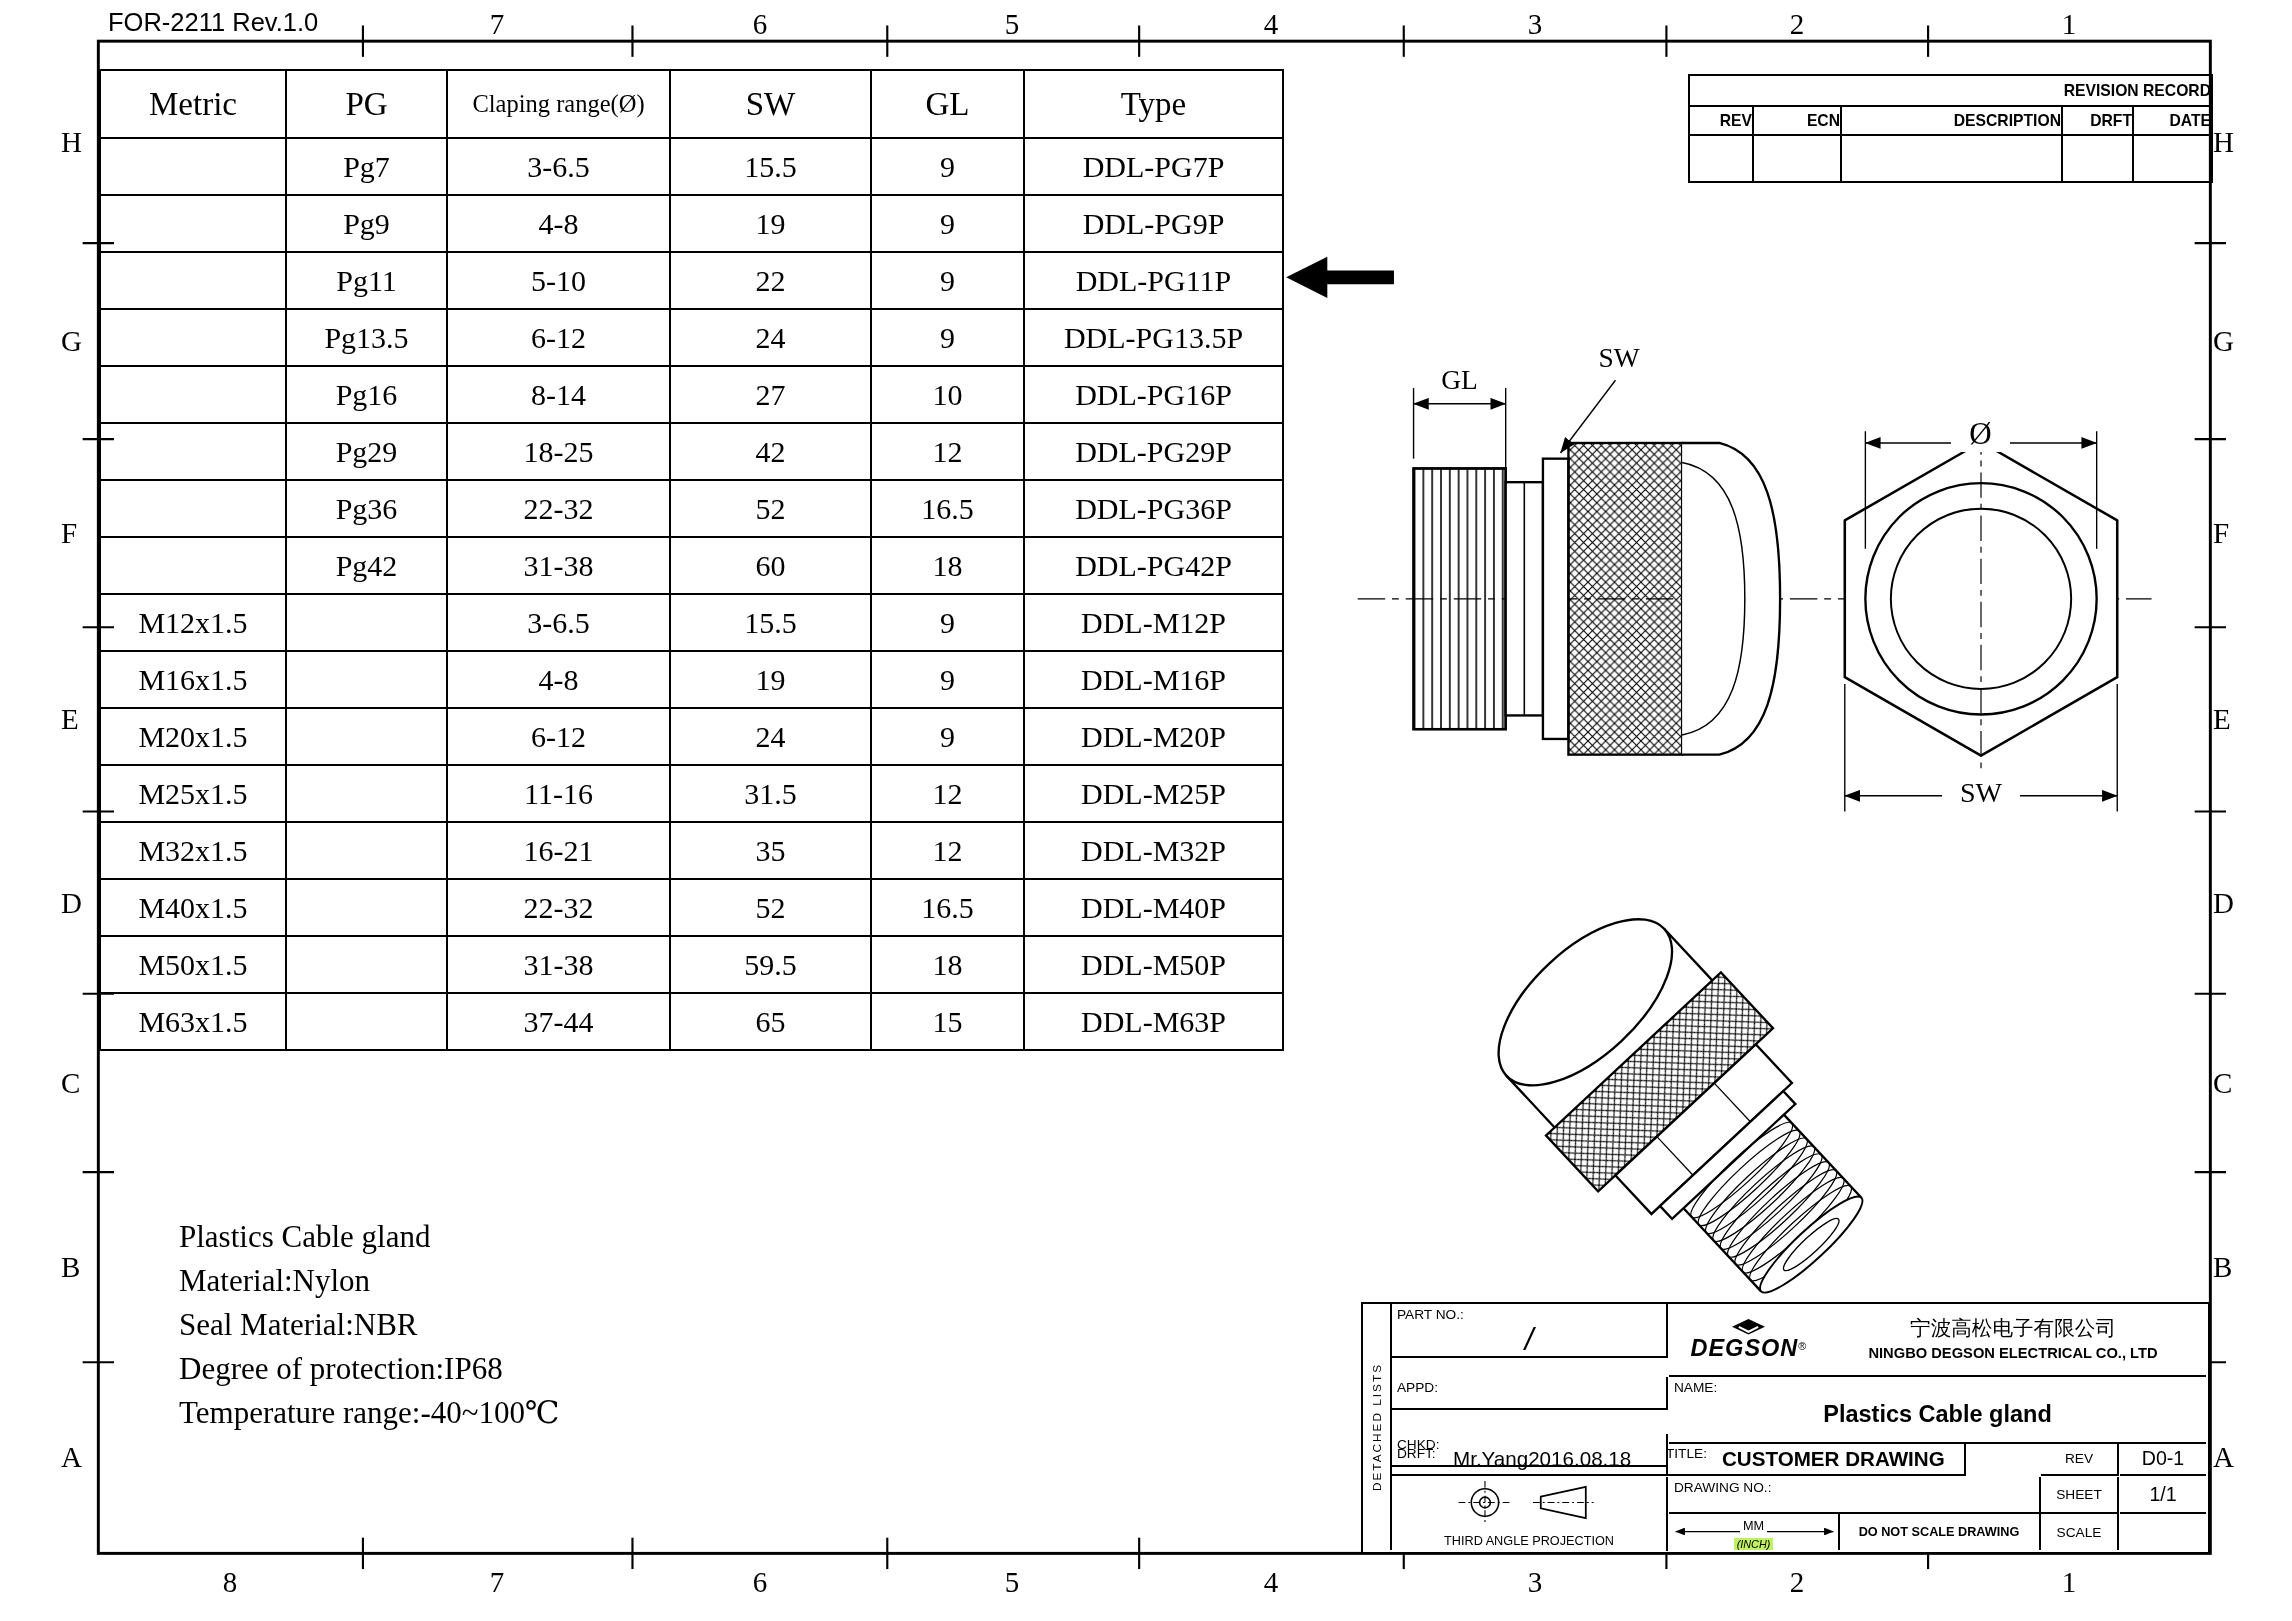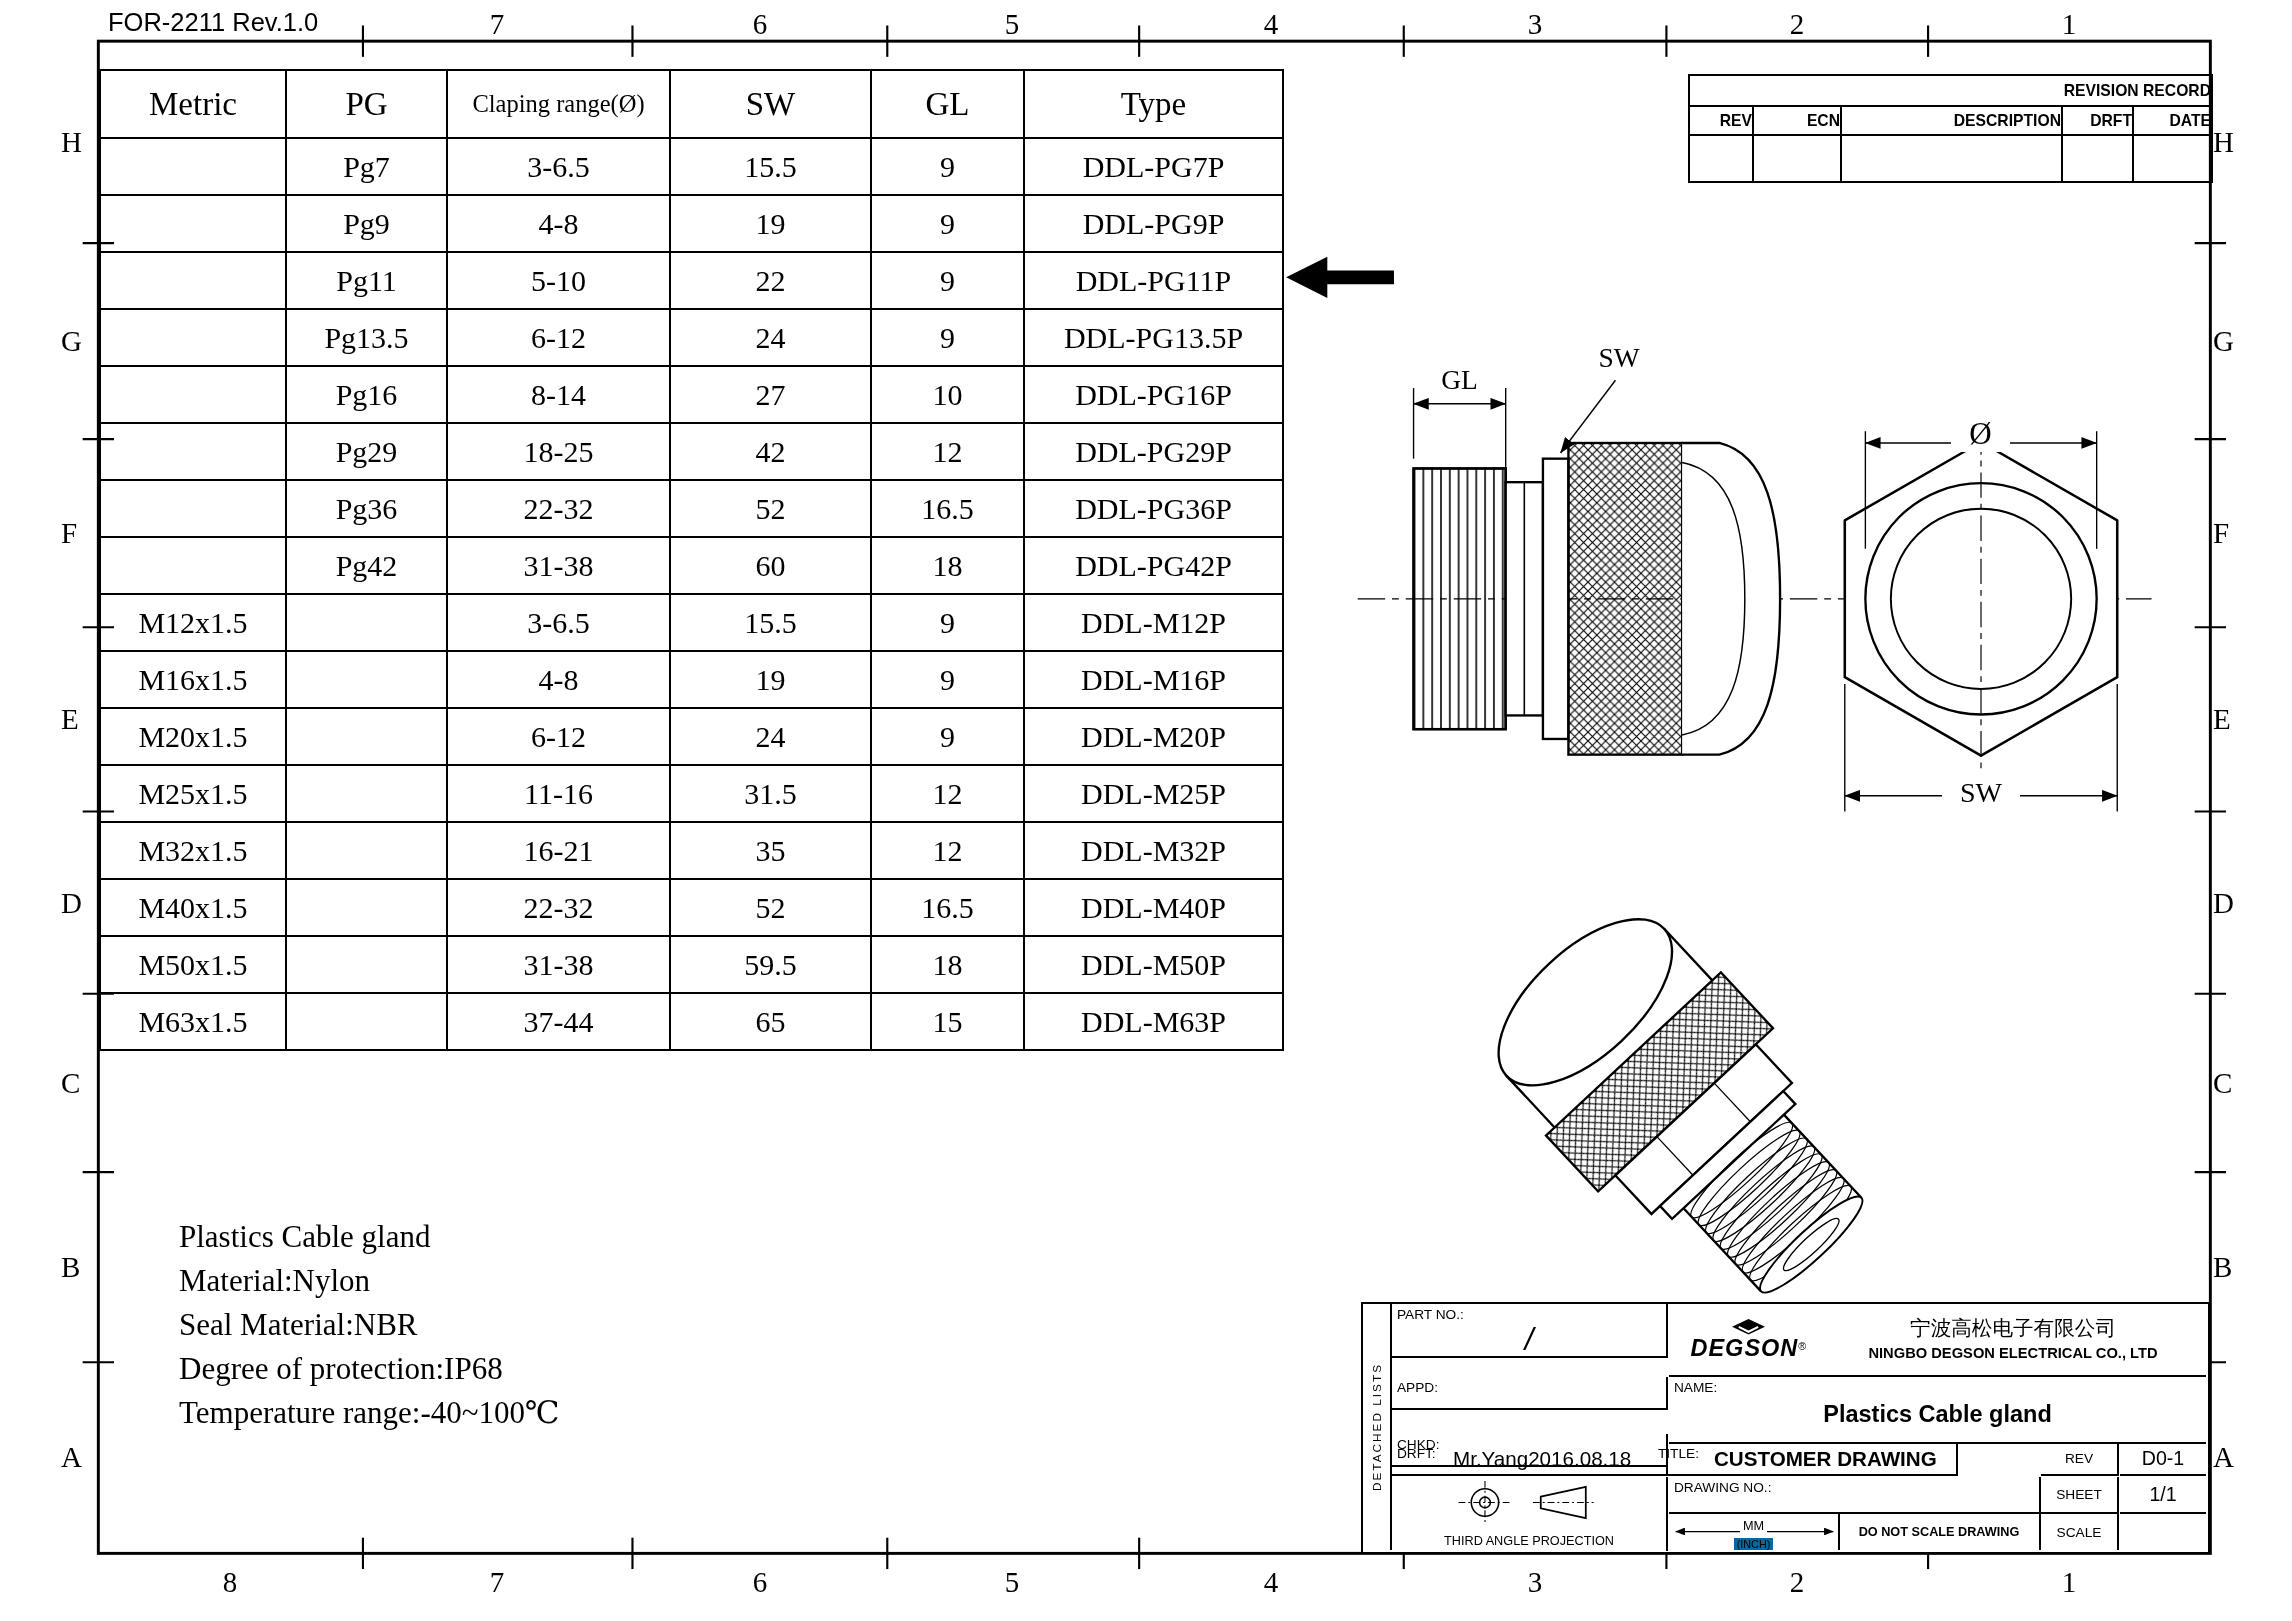--- a/index.html
+++ b/index.html
@@ -60,21 +60,21 @@
   #logo-reg{font-size:10.8px;vertical-align:super;}
   #co-cn{position:absolute;left:157px;top:9.8px;width:374px;text-align:center;font-size:20.6px;}
   #co-en{position:absolute;left:157px;top:41px;width:374px;text-align:center;font-size:14.7px;font-weight:bold;}
   .nameval{position:absolute;left:0;top:23.5px;width:100%;text-align:center;font-size:23.5px;font-weight:bold;}
   .titleval{position:absolute;left:61px;top:3.9px;font-size:20.6px;font-weight:bold;}
   .cellmid{font-size:13.7px;}
   .cellval{font-size:19.6px;}
   .dns{font-size:12.7px;font-weight:bold;text-align:center;}
   #units-txt{position:absolute;left:0;top:2px;width:100%;text-align:center;line-height:1.1;z-index:2;}
   #units-txt .u1{font-size:12.7px;background:#fff;padding:0 2.9px;}
-  #units-txt .u2{font-size:10.8px;background:#0369a1;padding:0 2.9px;}
+  #units-txt .u2{font-size:10.8px;background:#bef264;padding:0 2.9px;font-style:italic;}
 </style>
 </head>
 <body>
 
 <svg id="canvas" width="2293" height="1621" viewBox="0 0 2339 1654">
   <defs>
     <marker id="arr" viewBox="0 0 16 12" markerWidth="16" markerHeight="12" refX="15.5" refY="6" orient="auto-start-reverse" markerUnits="userSpaceOnUse">
       <path d="M0,0 L16,6 L0,12 Z" fill="#000"></path>
     </marker>
     <pattern id="threadpat" width="9" height="10" patternUnits="userSpaceOnUse">
@@ -425,21 +425,21 @@
     </div>
     <div id="co-cn">宁波高松电子有限公司</div>
     <div id="co-en">NINGBO DEGSON ELECTRICAL CO., LTD</div>
   </div>
 
   <div class="cell b-b" style="left:306px;top:73px;width:537px;height:67px;">
     <span class="lbl">NAME:</span>
     <div class="nameval">Plastics Cable gland</div>
   </div>
 
-  <div class="cell b-r b-b" style="left:290px;top:139px;width:305px;height:33px;">
+  <div class="cell b-r b-b" style="left:298px;top:139px;width:305px;height:33px;">
     <span class="lbl">TITLE:</span>
     <span class="titleval">CUSTOMER DRAWING</span>
   </div>
   <div class="cell b-r b-b cc cellmid" style="left:678px;top:139px;width:78px;height:33px;">REV</div>
   <div class="cell b-b cc cellval" style="left:757px;top:139px;width:86px;height:33px;">D0-1</div>
 
   <div class="cell b-r b-b" style="left:306px;top:173px;width:372px;height:37px;">
     <span class="lbl">DRAWING NO.:</span>
   </div>
   <div class="cell b-r b-b cc cellmid" style="left:678px;top:173px;width:78px;height:37px;">SHEET</div>

